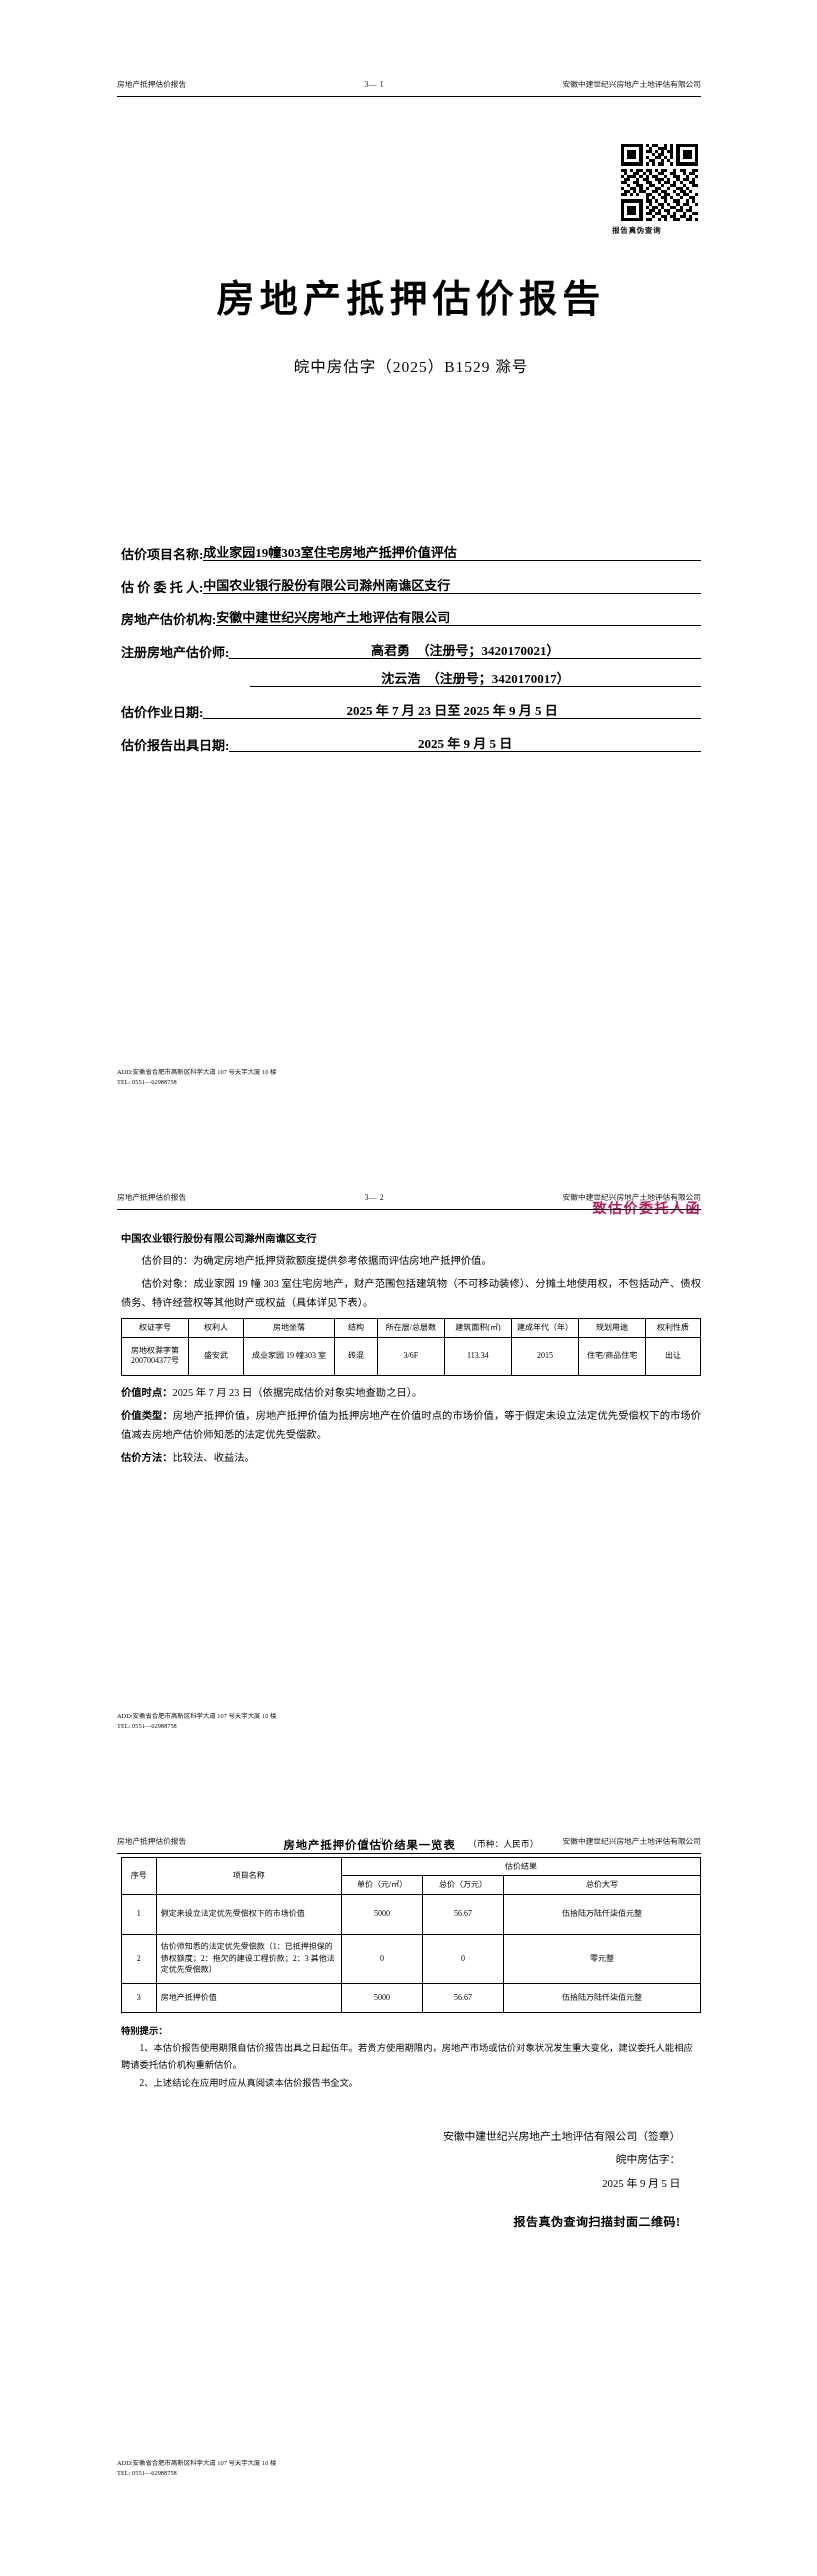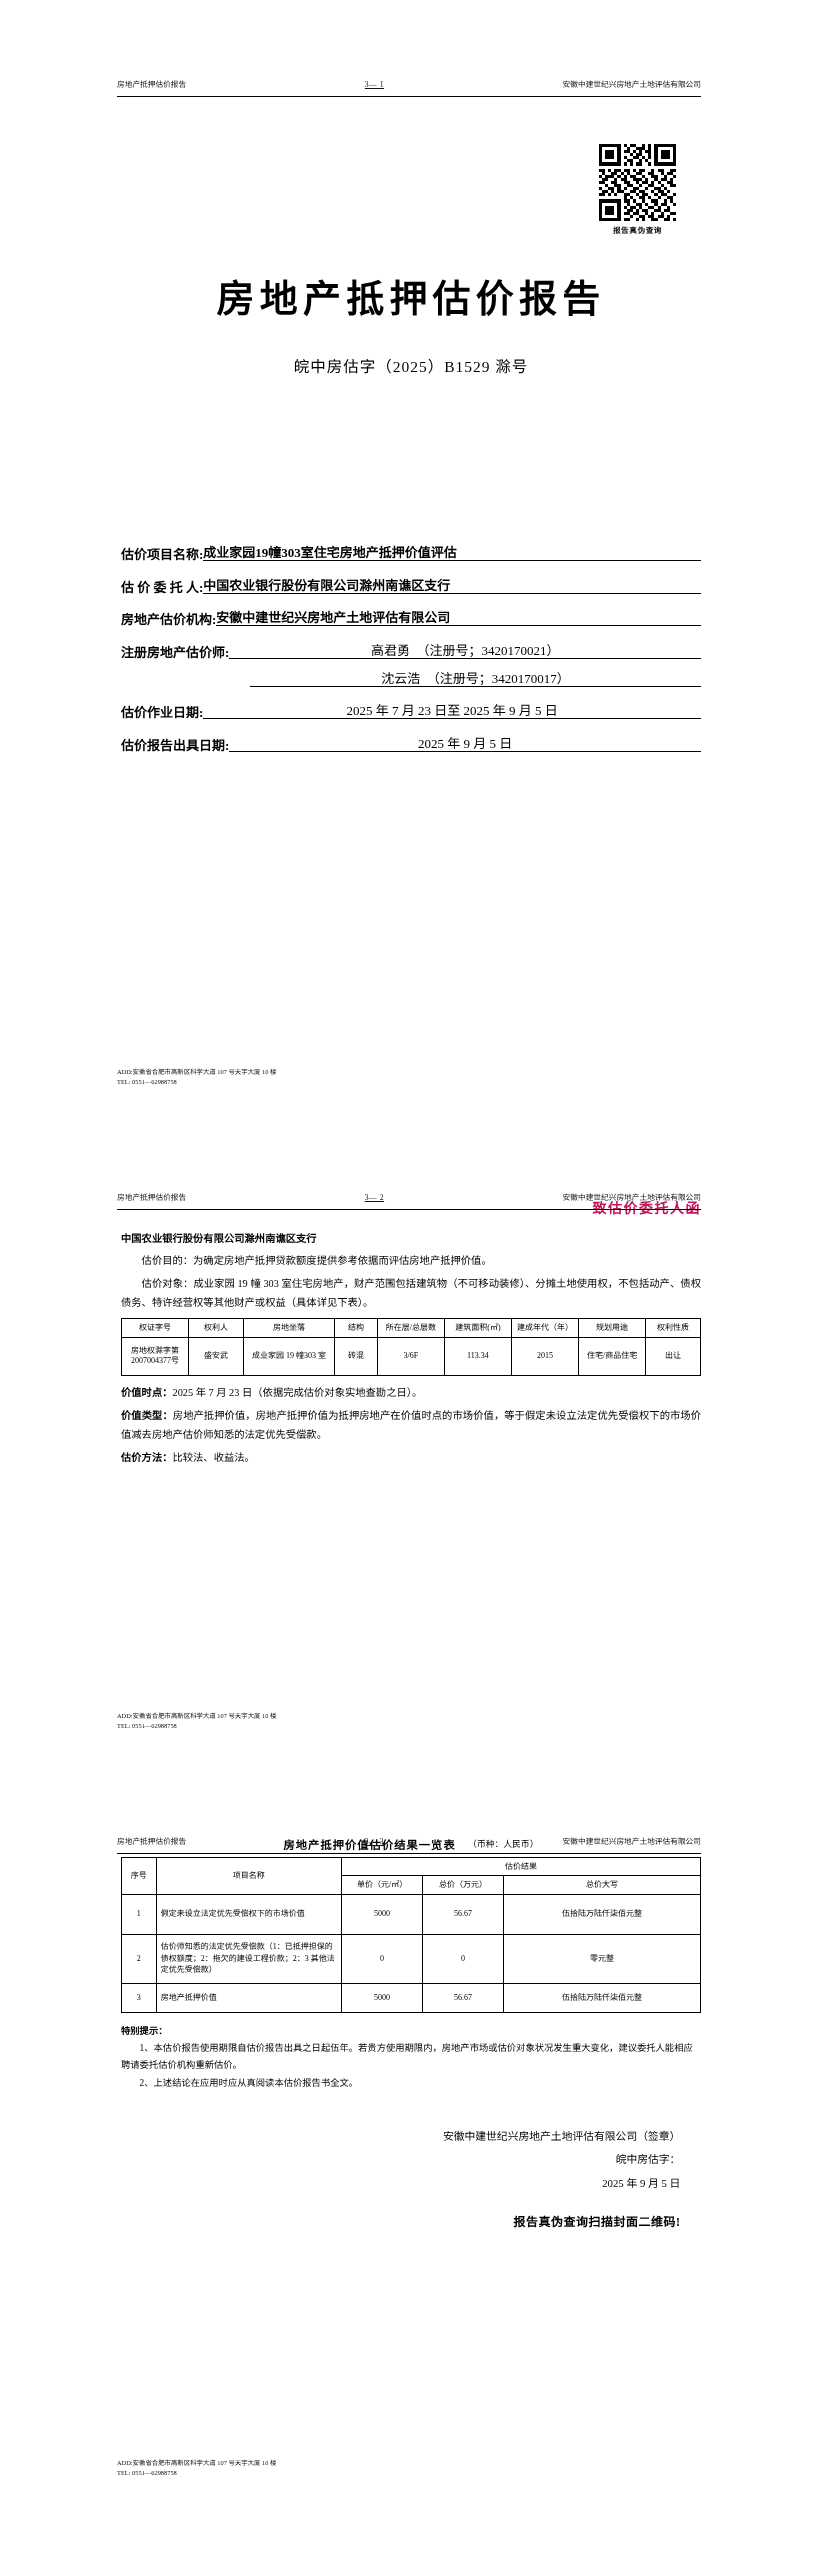--- a/index.html
+++ b/index.html
@@ -35,42 +35,41 @@
     position: absolute;
     left: 117px; right: 117px; top: 80px;
     display: flex;
     align-items: flex-end;
     font-size: 7.7px;
     line-height: 1.2;
     color: #111;
     font-family: "Liberation Serif", serif;
   }
   .runhead .rh-left { flex: 0 0 auto; }
-  .runhead .rh-mid  { flex: 1 1 auto; text-align: center; letter-spacing: 0.5px; text-decoration: underline; }
+  .runhead .rh-mid  { flex: 1 1 auto; text-align: center; letter-spacing: 0.5px; }
   .runhead .rh-right{ flex: 0 0 auto; }
   .runrule {
     position: absolute;
     left: 117px; right: 117px; top: 96px;
     border-top: 1.5px solid #000;
   }
 
   
   .runfoot {
     position: absolute;
     left: 117px; right: 117px; bottom: 27px;
     font-size: 6.4px;
     line-height: 1.45;
     color: #111;
   }
 
   
   .qr-wrap {
     position: absolute;
-    right: 133px; top: 144px;
-    text-align: center;
+    right: 111px; top: 144px;
     width: 95px;
   }
   .qr {
     width: 77px; height: 77px;
     margin: 0 auto;
     image-rendering: pixelated;
     display: block;
   }
   .qr-cap {
     margin-top: 3.1px;
@@ -115,21 +114,21 @@
     flex: 0 0 auto;
     font-weight: bold;
     letter-spacing: 0px;
   }
   .meta-value {
     flex: 1 1 auto;
     font-weight: bold;
     border-bottom: 1px solid #000;
     padding-bottom: 1px;
   }
-  .meta-value.nf { font-weight: normal; }
+  .meta-value.nf { font-weight: bold; }
   .meta-value.center { text-align: center; }
   .meta-row.tight { margin-bottom: 13.4px; }
 
   
   .sec-title {
     text-align: right;
     font-size: 14px;
     font-weight: bold;
     letter-spacing: 1.5px;
     margin: 7.2px 0 12.4px 0;

